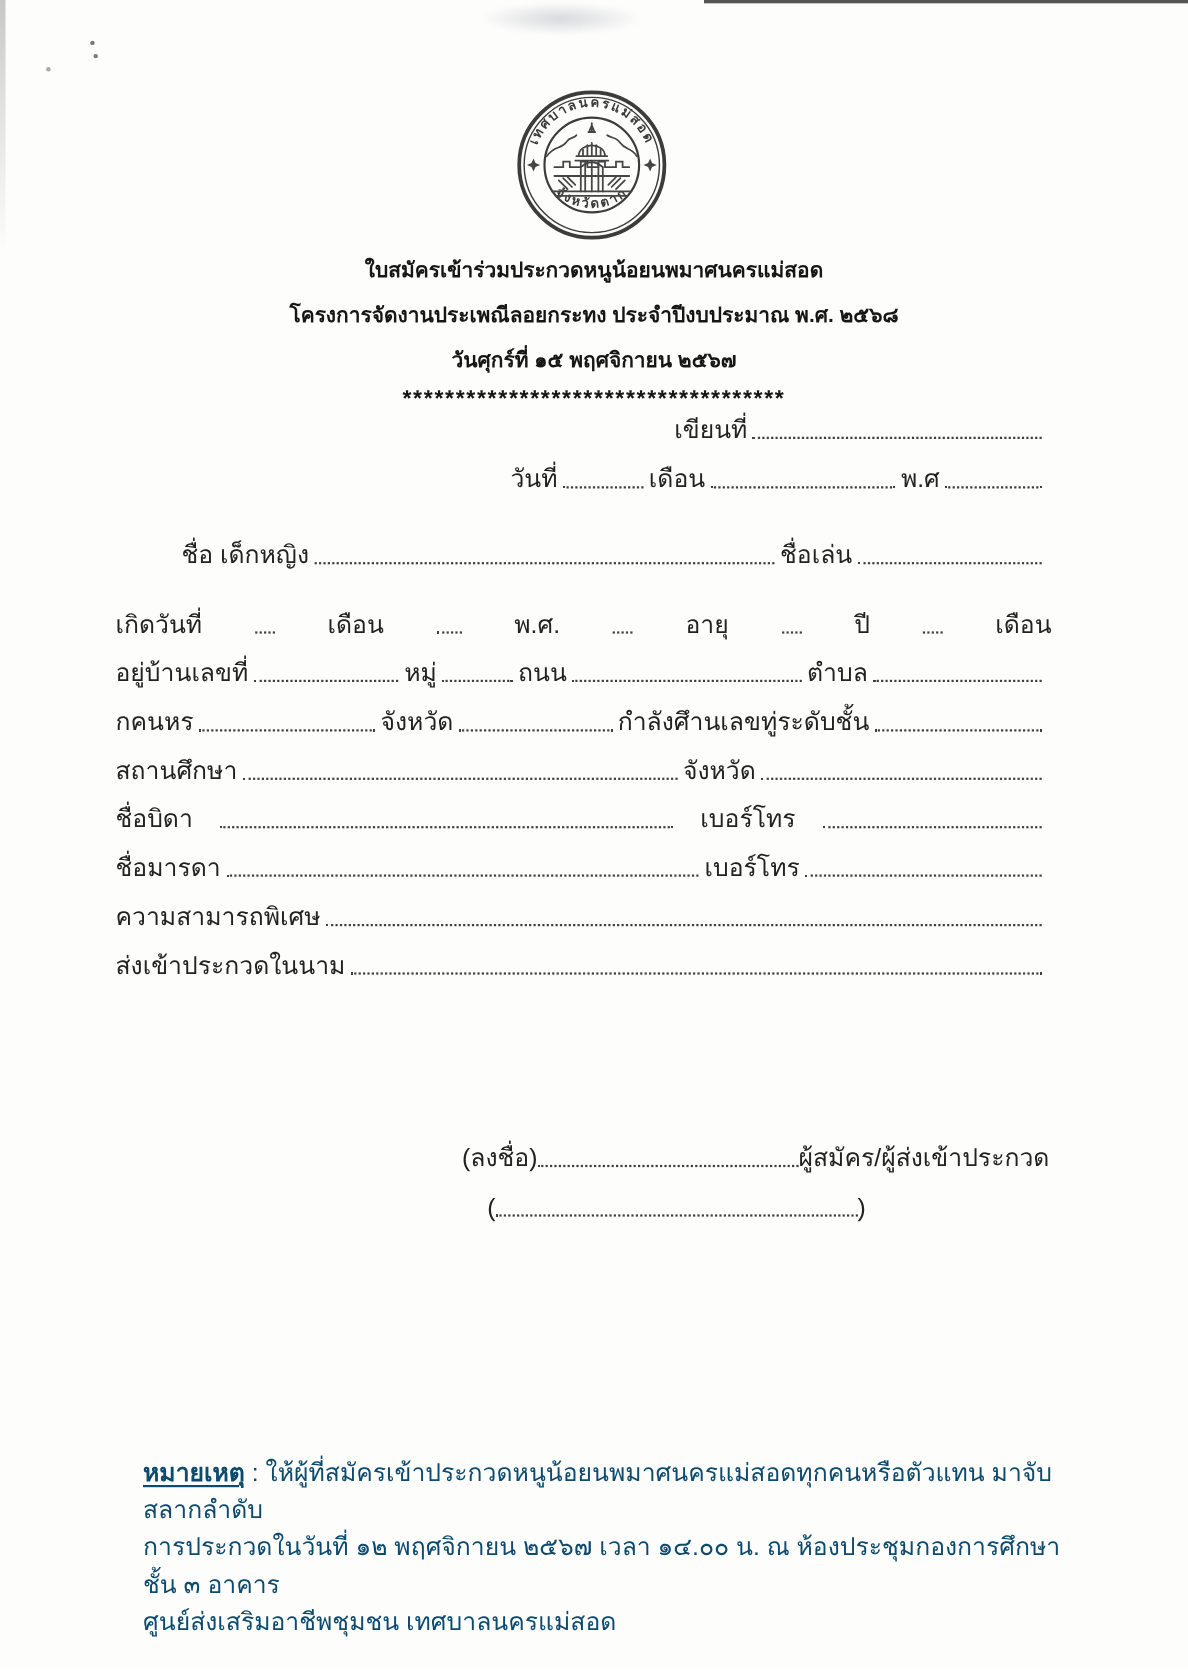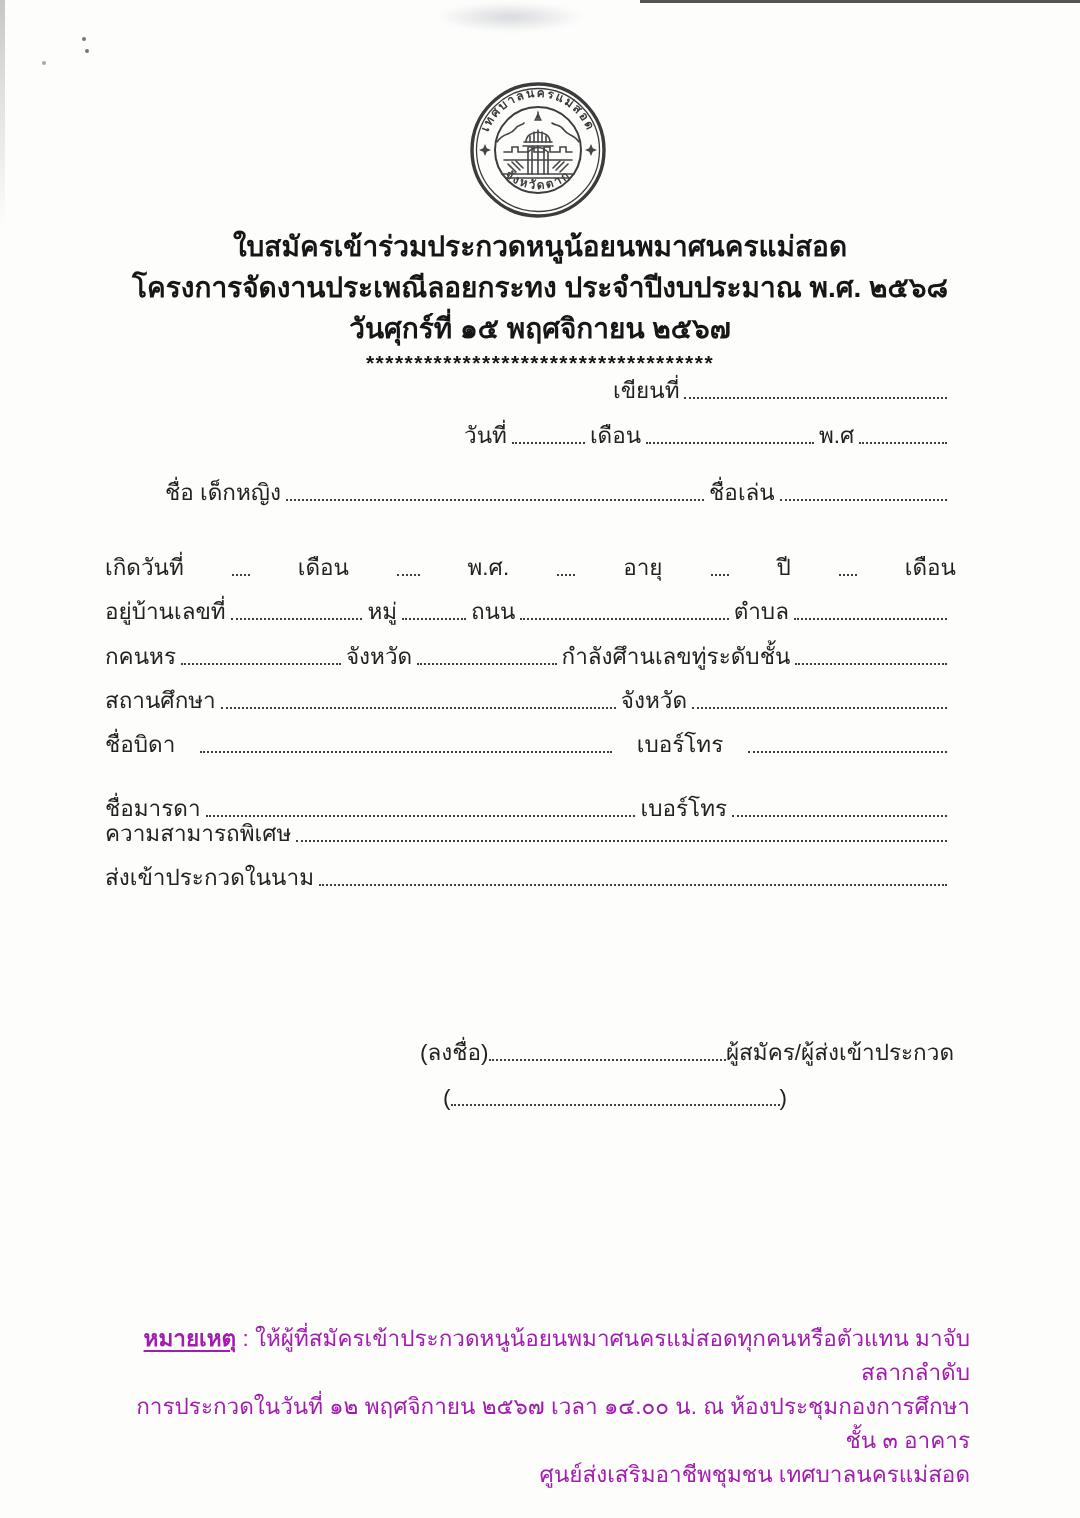--- a/index.html
+++ b/index.html
@@ -29,48 +29,48 @@
   
   .seal { position: absolute; left: 468px; top: 80px; width: 140px; height: 140px; }
   .seal svg { width: 100%; height: 100%; }
   .seal .stroke { stroke: #454545; fill: none; stroke-width: 1.6; stroke-linecap: round; }
   .seal .ring { stroke: #3c3c3c; fill: none; }
   .seal text { fill: #3a3a3a; font-weight: bold; letter-spacing: 2px; }
 
   
   .titles { position: absolute; left: 0; top: 226px; width: 100%; text-align: center;
     font-weight: bold; color: #161616; }
-  .titles .t { font-size: 28px; line-height: 41px; }
+  .titles .t { font-size: 19px; line-height: 41px; }
   .titles .sep { font-size: 21px; line-height: 28px; letter-spacing: 1.5px; }
 
   
   .row { position: absolute; display: flex; align-items: flex-end;
     font-size: 22.5px; line-height: 30px; white-space: nowrap; color: #222; }
   .lbl { flex: 0 0 auto; }
   .dots { border-bottom: 2.6px dotted #3f3f3f; margin: 0 5px 7px 5px;
     min-width: 18px; flex: 1 1 0; height: 0; }
 
   .r-written { left: 613px; right: 128px; top: 376px; }
   .r-date    { left: 464px; right: 128px; top: 421px; }
-  .r1 { left: 165px; right: 128px; top: 478px; }
+  .r1 { left: 165px; right: 128px; top: 490px; }
   .r2 { left: 105px; right: 124px; top: 553px; gap: 43px; }
   .r3 { left: 105px; right: 128px; top: 597px; }
   .r4 { left: 105px; right: 128px; top: 642px; }
   .r5 { left: 105px; right: 128px; top: 686px; }
   .r6 { left: 105px; right: 128px; top: 730px; gap: 20px; }
-  .r7 { left: 105px; right: 128px; top: 774px; margin-top: 20px; }
+  .r7 { left: 105px; right: 128px; top: 774px; }
   .r8 { left: 105px; right: 128px; top: 819px; justify-content: center; }
   .r9 { left: 105px; right: 128px; top: 863px; }
 
   .sig1 { left: 420px; right: 126px; top: 1038px; align-items: flex-end; }
   .sig2 { left: 443px; width: 344px; top: 1083px; }
 
   
   .note { position: absolute; left: 130px; right: 110px; top: 1322px;
-    font-size: 22.5px; line-height: 34px; color: #a21caf; text-align: right; }
+    font-size: 22.5px; line-height: 34px; color: #0c4a6e; }
   .note-label { font-weight: bold; text-decoration: underline; text-underline-offset: 4px; }
 </style>
 </head>
 <body>
 
 <div class="page">
 
   <div class="artifact a-topline"></div>
   <div class="artifact a-leftstrip"></div>
   <div class="artifact a-smudge"></div>

